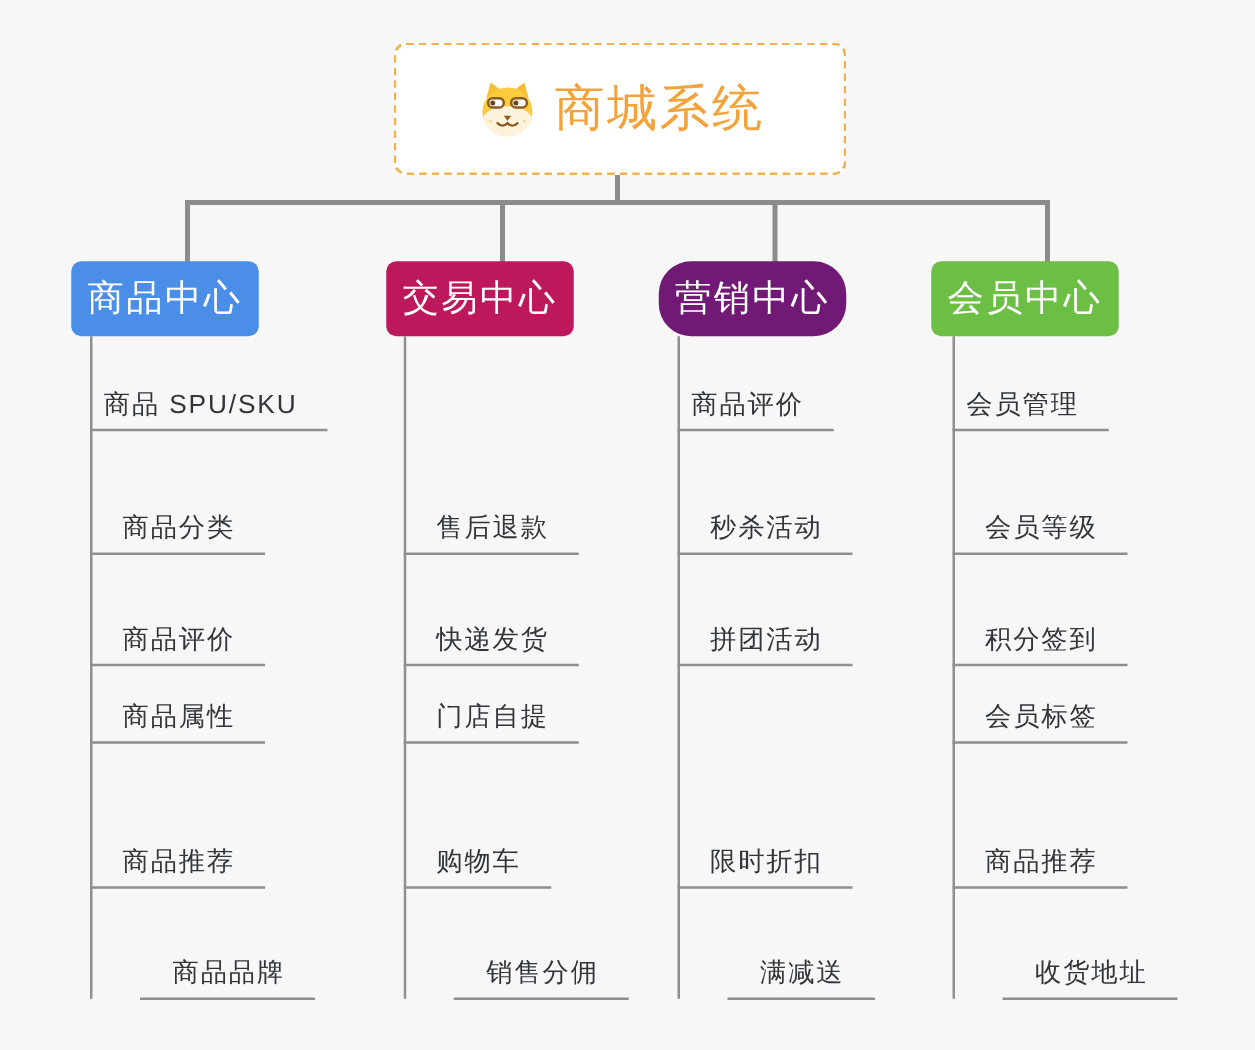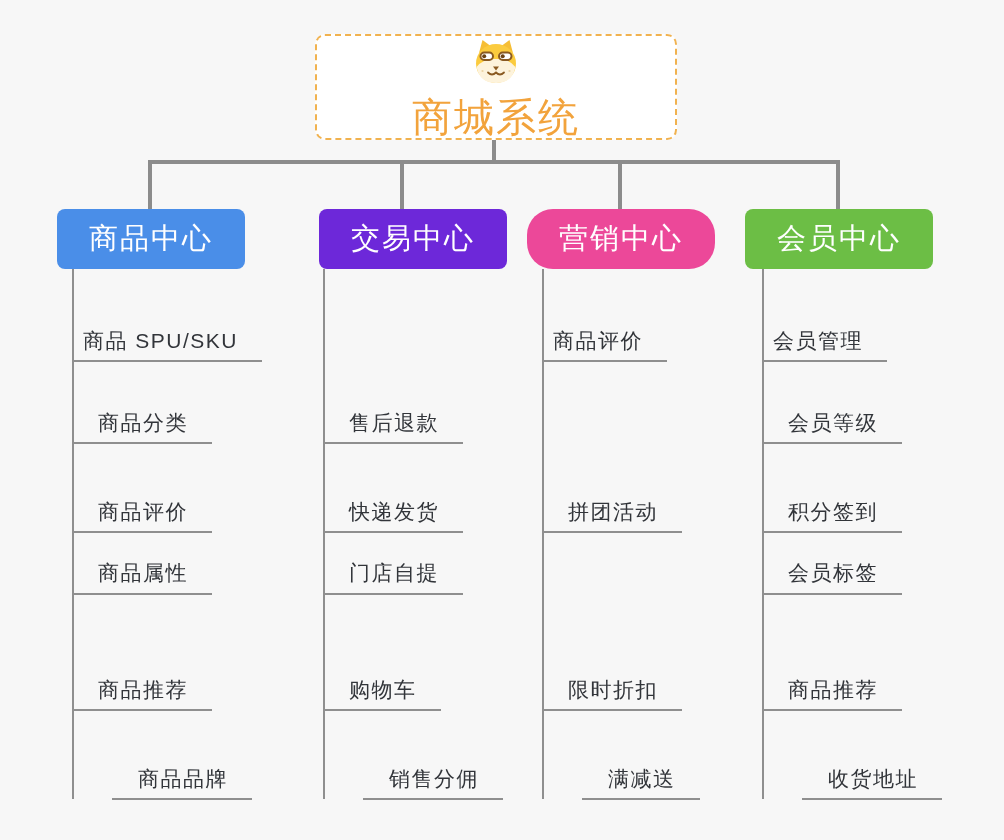--- a/index.html
+++ b/index.html
@@ -21,21 +21,21 @@
 
   
   .conn{position:absolute;background:#8C8C8C;}
   .conn.stem{left:492px;top:140px;width:4px;height:22px;}
   .conn.rail{left:148px;top:160px;width:692px;height:4px;}
   .conn.drop{top:160px;width:4px;height:51px;}
   .conn.d0{left:148px;} .conn.d1{left:400px;} .conn.d2{left:618px;} .conn.d3{left:836px;}
 
   
   .branch{
-    position:absolute;top:209px;width:188px;height:60px;
+    position:absolute;top:209px;width:150px;height:60px;
     border-radius:8px;color:#FFFFFF;font-size:29px;letter-spacing:2px;
     display:flex;align-items:center;justify-content:center;
   }
   .branch.b0{left:57px;background:#4A8EE8;}
   .branch.b1{left:309px;background:#E25A5A;}
   .branch.b2{left:527px;background:#EBA63F;}
   .branch.b3{left:745px;background:#6CBE45;}
 
   
   .spine{position:absolute;top:269px;width:2px;height:530px;background:#8F8F8F;}
@@ -43,31 +43,31 @@
 
   
   .item{
     position:absolute;
     padding:10px 24px 7px 26px;
     border-bottom:2px solid #8F8F8F;
     font-size:21px;line-height:25px;letter-spacing:1.5px;
     color:#32353A;white-space:nowrap;
   }
   .item.c0{left:72px;} .item.c1{left:323px;} .item.c2{left:542px;} .item.c3{left:762px;}
-  .item.r0{top:318px;padding-left:11px;} .item.r1{top:400px;} .item.r2{top:489px;}
+  .item.r0{top:301px;padding-left:11px;} .item.r1{top:400px;} .item.r2{top:489px;}
   .item.r3{top:551px;font-family:Liberation Serif, serif;} .item.r4{top:667px;} .item.r5{top:756px;margin-left:40px;}
 
   .dog-icon{display:block;}
 </style>
 </head>
 <body>
 
 <div class="canvas" style="background-color: rgb(247, 247, 247);">
 
-  <div class="root" style="border-color: rgb(241, 178, 79); flex-direction: column;">
+  <div class="root" style="border-color: rgb(241, 178, 79);">
     <span>
       <svg class="dog-icon" width="50" height="46" viewBox="0 0 50 46">
         <path d="M8 15 L11.5 2 L21 9 Z" fill="#F6BE35"></path>
         <path d="M42 15 L38.5 2 L29 9 Z" fill="#F6BE35"></path>
         <ellipse cx="25" cy="25.5" rx="20" ry="19.5" fill="#FBCB3E"></ellipse>
         <path d="M5.6 29 Q12 20.5 25 21 Q38 20.5 44.4 29 Q41.5 45 25 45 Q8.5 45 5.6 29 Z" fill="#FDF3DC"></path>
         <rect x="9.5" y="14.5" width="12.5" height="7.5" rx="3.7" fill="#FFFFFF" stroke="#8A5A21" stroke-width="2"></rect>
         <rect x="28" y="14.5" width="12.5" height="7.5" rx="3.7" fill="#FFFFFF" stroke="#8A5A21" stroke-width="2"></rect>
         <circle cx="13.2" cy="18.3" r="2" fill="#6B4316"></circle>
         <circle cx="31.7" cy="18.3" r="2" fill="#6B4316"></circle>
@@ -81,22 +81,22 @@
   </div>
 
   <div class="conn stem" style="background-color: rgb(140, 140, 140);"></div>
   <div class="conn rail" style="background-color: rgb(140, 140, 140);"></div>
   <div class="conn drop d0" style="background-color: rgb(140, 140, 140);"></div>
   <div class="conn drop d1" style="background-color: rgb(140, 140, 140);"></div>
   <div class="conn drop d2" style="background-color: rgb(140, 140, 140);"></div>
   <div class="conn drop d3" style="background-color: rgb(140, 140, 140);"></div>
 
   <div class="branch b0" style="background-color: rgb(74, 142, 232);">商品中心</div>
-  <div class="branch b1" style="background-color: #6d28d9; margin-left: 10px;">交易中心</div>
-  <div class="branch b2" style="background-color: #ec4899; border-radius: 26px;">营销中心</div>
+  <div class="branch b1" style="background-color: #be185d;">交易中心</div>
+  <div class="branch b2" style="background-color: #701a75; border-radius: 26px;">营销中心</div>
   <div class="branch b3" style="background-color: rgb(108, 190, 69);">会员中心</div>
 
   <div class="spine c0" style="background-color: rgb(143, 143, 143);"></div>
   <div class="spine c1" style="background-color: rgb(143, 143, 143);"></div>
   <div class="spine c2" style="background-color: rgb(143, 143, 143);"></div>
   <div class="spine c3" style="background-color: rgb(143, 143, 143);"></div>
 
   <div class="item c0 r0">商品 SPU/SKU</div>
   <div class="item c0 r1">商品分类</div>
   <div class="item c0 r2">商品评价</div>
@@ -104,20 +104,21 @@
   <div class="item c0 r4">商品推荐</div>
   <div class="item c0 r5">商品品牌</div>
 
   <div class="item c1 r1">售后退款</div>
   <div class="item c1 r2">快递发货</div>
   <div class="item c1 r3">门店自提</div>
   <div class="item c1 r4">购物车</div>
   <div class="item c1 r5">销售分佣</div>
 
   <div class="item c2 r0">商品评价</div>
+  <div class="item c2 r1">秒杀活动</div>
   <div class="item c2 r2">拼团活动</div>
   <div class="item c2 r4">限时折扣</div>
   <div class="item c2 r5">满减送</div>
 
   <div class="item c3 r0">会员管理</div>
   <div class="item c3 r1">会员等级</div>
   <div class="item c3 r2">积分签到</div>
   <div class="item c3 r3">会员标签</div>
   <div class="item c3 r4">商品推荐</div>
   <div class="item c3 r5">收货地址</div>

